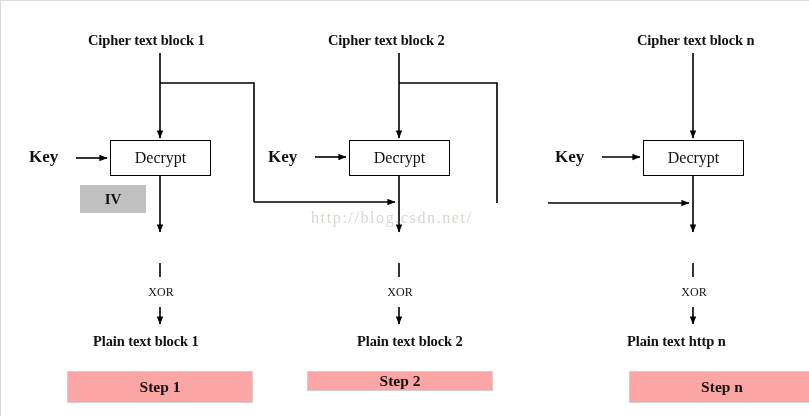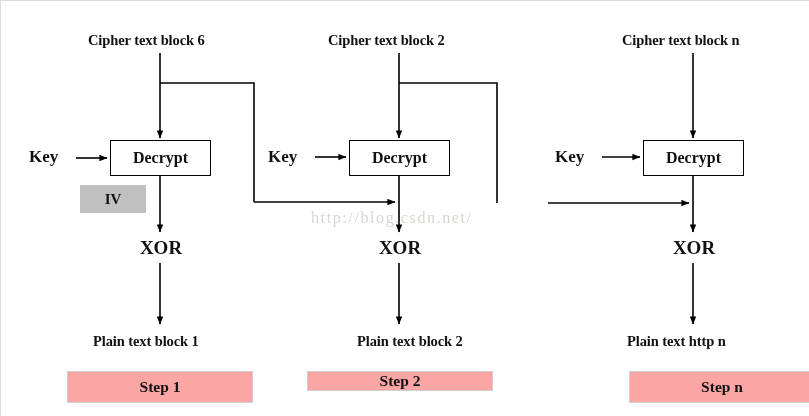--- a/index.html
+++ b/index.html
@@ -45,35 +45,36 @@
     font-size: 14.5px;
     letter-spacing: -0.1px;
   }
   .op-box {
     position: absolute;
     box-sizing: border-box;
     display: flex;
     align-items: center;
     justify-content: center;
     font-family: "Liberation Serif", "DejaVu Serif", serif;
-    font-weight: bold;
+    font-weight: normal;
     color: #111111;
     
     background-color: #ffffff;
     background-image: radial-gradient(#555555 0.6px, transparent 0.7px);
     background-size: 4px 4px;
     background-position: 1px 1px;
   }
   .decrypt-box {
     border: 1px solid #000000;
     font-size: 16px;
   }
   .xor-box {
     border: none;
-    font-size: 19px;
+    font-size: 12px;
+    margin-top: 44px;
   }
   .iv-box {
     position: absolute;
     box-sizing: border-box;
     display: flex;
     align-items: center;
     justify-content: center;
     background: #c0c0c0;
     border: none;
     font-family: "Liberation Serif", "DejaVu Serif", serif;
@@ -148,21 +149,21 @@
       <path d="M601,156 L639,156" marker-end="url(#arrow)"></path>
 
       <path d="M692,175 L692,231" marker-end="url(#arrow)"></path>
 
       <path d="M692,262 L692,323" marker-end="url(#arrow)"></path>
     </g>
   </svg>
 
   <div id="watermark">http://blog.csdn.net/</div>
 
-  <div class="lbl toplabel" style="left:87px; top:32px;">Cipher text block 6</div>
+  <div class="lbl toplabel" style="left:87px; top:32px;">Cipher text block 1</div>
 
   <div class="lbl keylabel" style="left:28px; top:147px;">Key</div>
 
   <div class="op-box decrypt-box" style="left:109px; top:139px; width:101px; height:36px;">Decrypt</div>
 
   <div class="iv-box" style="left:79px; top:184px; width:66px; height:28px;">IV</div>
 
   <div class="op-box xor-box" style="left:124px; top:232px; width:72px; height:30px;">XOR</div>
 
   <div class="lbl bottomlabel" style="left:92px; top:333px;">Plain text block 1</div>
@@ -174,21 +175,21 @@
   <div class="lbl keylabel" style="left:267px; top:147px;">Key</div>
 
   <div class="op-box decrypt-box" style="left:348px; top:139px; width:101px; height:36px;">Decrypt</div>
 
   <div class="op-box xor-box" style="left:363px; top:232px; width:72px; height:30px;">XOR</div>
 
   <div class="lbl bottomlabel" style="left:332px; top:333px;margin-left:24px;">Plain text block 2</div>
 
   <div class="step-box" style="left:306px; top:370px; width:186px; height:20px;">Step 2</div>
 
-  <div class="lbl toplabel" style="left:621px; top:32px;text-align:right;">Cipher text block n</div>
+  <div class="lbl toplabel" style="left:636px; top:32px;text-align:right;">Cipher text block n</div>
 
   <div class="lbl keylabel" style="left:554px; top:147px;">Key</div>
 
   <div class="op-box decrypt-box" style="left:642px; top:139px; width:101px; height:36px;">Decrypt</div>
 
   <div class="op-box xor-box" style="left:657px; top:232px; width:72px; height:30px;">XOR</div>
 
   <div class="lbl bottomlabel" style="left:626px; top:333px;">Plain text http n</div>
 
   <div class="step-box" style="left:600px; top:370px; width:186px; height:32px;margin-left:28px;">Step n</div>

